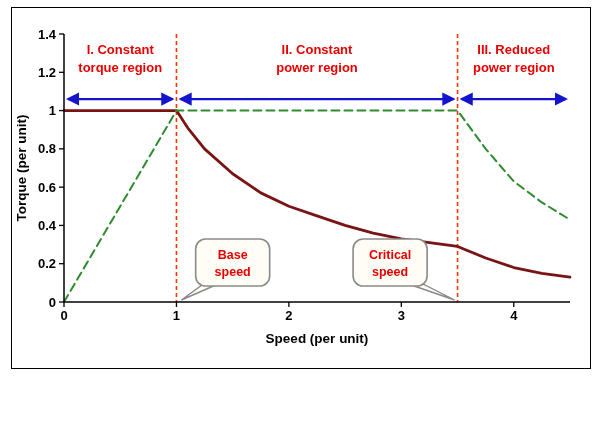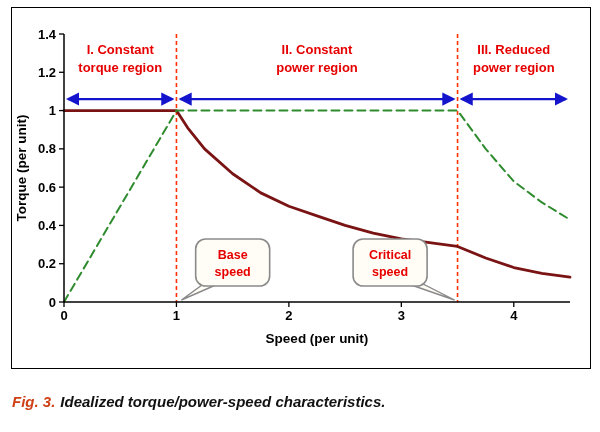--- a/index.html
+++ b/index.html
@@ -92,16 +92,13 @@
           </g>
           <g>
             <polygon points="379.08888888888885,270 399.08888888888885,270 442.55555555555554,292" fill="#fffdf6" stroke="#8a8a8a" stroke-width="1.4"></polygon>
             <rect x="341.08888888888885" y="231" width="74" height="47" rx="10" ry="10" fill="#fffdf6" stroke="#8a8a8a" stroke-width="1.6"></rect>
             <text x="378.08888888888885" y="251" text-anchor="middle" fill="#e60000" font-size="12.5" font-weight="bold">Critical</text>
             <text x="378.08888888888885" y="268" text-anchor="middle" fill="#e60000" font-size="12.5" font-weight="bold">speed</text>
           </g>
         </g>
     </svg>
   </div>
-  <div class="caption">
-    <span class="fig-label" style="color: rgb(207, 64, 23);">Fig. 3.</span><span class="fig-text">Idealized torque/power-speed characteristics.</span>
-  </div>
 </div>
 
 </body></html>

